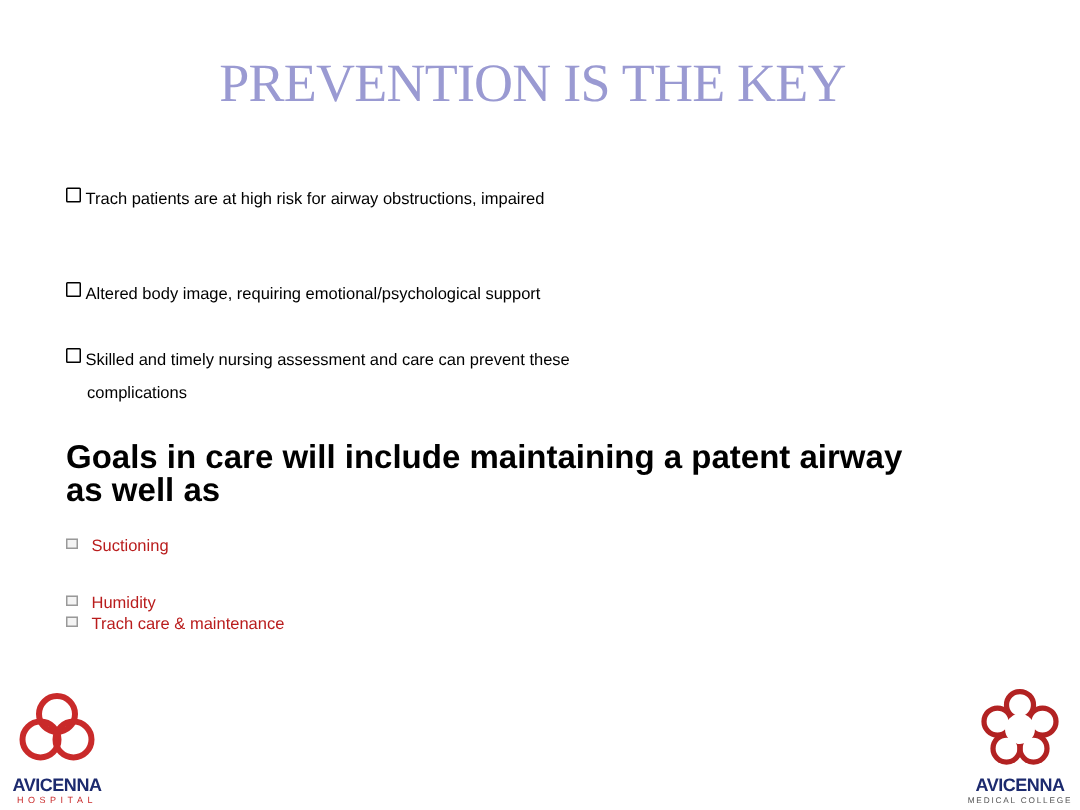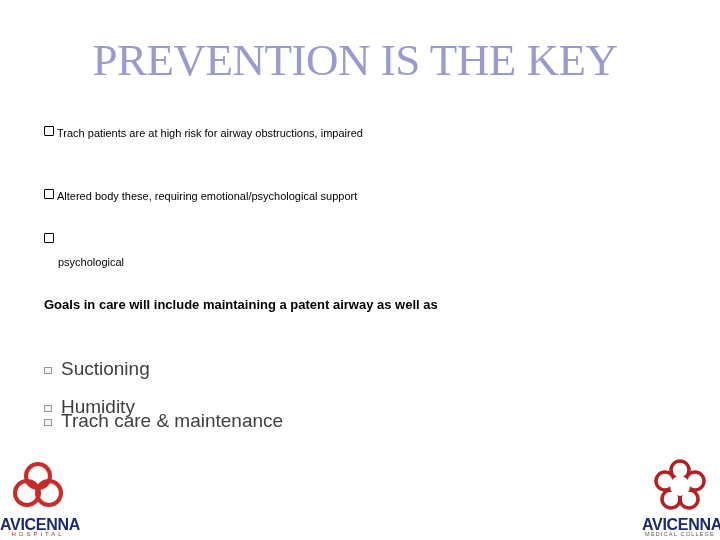--- a/index.html
+++ b/index.html
@@ -1,43 +1,43 @@
 <!DOCTYPE html>
 <html><head>
 <meta charset="utf-8">
 <style>
   html, body { margin:0; padding:0; }
   body { width:720px; height:540px; background:#ffffff; position:relative; overflow:hidden; font-family:"Liberation Sans", sans-serif; color:#000; }
-  .title { position:absolute; top:34px; left:0; width:710px; text-align:center; font-family:"Liberation Serif", serif; font-size:45px; color:#9a9ad2; letter-spacing:-0.5px; }
+  .title { position:absolute; top:34px; left:0; width:710px; text-align:center; font-family:"Liberation Serif", serif; font-size:36px; color:#9a9ad2; letter-spacing:-0.5px; }
   .para { position:absolute; left:44px; font-size:11px; line-height:22px; }
   .box { display:inline-block; width:10px; height:10px; border:1.6px solid #000; margin-right:3px; vertical-align:1px; box-sizing:border-box; border-radius:1px; }
-  .goals { position:absolute; left:44px; top:294px; font-size:13px; line-height:22px; font-weight:bold; width:560px; }
-  .sub { position:absolute; left:44px; font-size:19px; color:#404040; }
+  .goals { position:absolute; left:44px; top:294px; font-size:22px; line-height:22px; font-weight:bold; width:560px; }
+  .sub { position:absolute; left:44px; font-size:11px; color:#b91c1c; }
   .sbox { display:inline-block; width:8px; height:7px; border:1.2px solid #999; margin-right:9px; vertical-align:1px; box-sizing:border-box; background:#f4f4f4; }
   .logo { position:absolute; bottom:0; width:76px; height:84px; }
-  .logo-name { position:absolute; left:0; width:100%; text-align:center; font-weight:bold; font-size:16px; color:#1c2a6e; top:60px; letter-spacing:-0.3px; }
+  .logo-name { position:absolute; left:0; width:100%; text-align:center; font-weight:bold; font-size:12px; color:#1c2a6e; top:60px; letter-spacing:-0.3px; }
   .logo-sub { position:absolute; left:0; width:100%; text-align:center; font-size:6px; color:#c92a2a; top:75px; letter-spacing:3px; }
   .logo-sub.college { color:#555; letter-spacing:1.2px; font-size:5.5px; }
 </style>
 </head>
 <body>
 
 <div class="title">PREVENTION IS THE KEY</div>
 
 <div class="para" style="top:122px;">
   <span class="box"></span><span>Trach patients are at high risk for airway obstructions, impaired</span><br>
 </div>
 
 <div class="para" style="top:185px;">
-  <span class="box"></span><span>Altered body these, requiring emotional/psychological support</span>
+  <span class="box"></span><span>Altered body image, requiring emotional/psychological support</span>
 </div>
 
 <div class="para" style="top:229px;">
-  <span class="box"></span><br>
-  <span style="padding-left:14px;">psychological</span>
+  <span class="box"></span><span>Skilled and timely nursing assessment and care can prevent these</span><br>
+  <span style="padding-left:14px;">complications</span>
 </div>
 
 <div class="goals">
   <span>Goals in care will include maintaining a patent airway as well as</span><br>
 </div>
 
 <div class="sub" style="top:358px;">
   <span class="sbox"></span><span>Suctioning</span>
 </div>
 <div class="sub" style="top:396px;">

